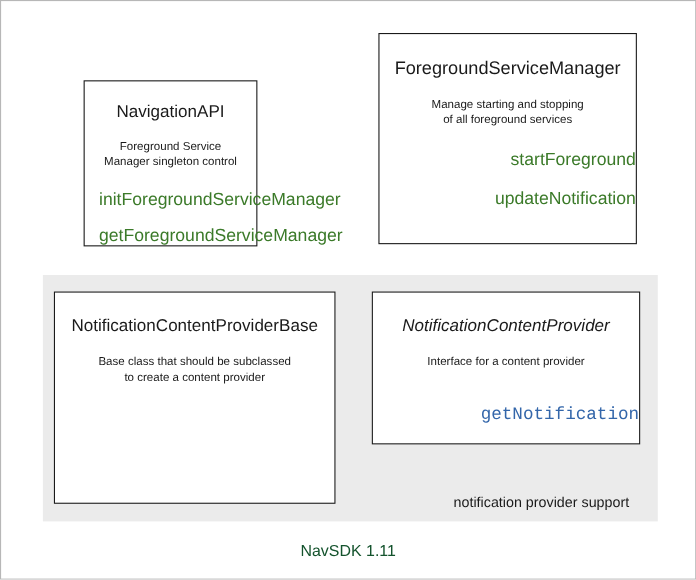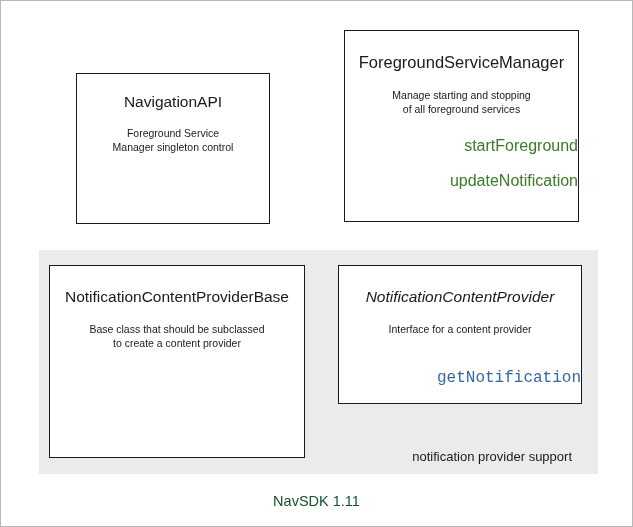--- a/index.html
+++ b/index.html
@@ -67,21 +67,21 @@
   .method {
     white-space: nowrap;
   }
   .m-green { color: #3b7a29; }
   .m-red   { color: #cc2222; }
   .m-blue  { color: #3366aa; font-family: Liberation Mono, monospace; }
   .m-note  { color: #808080; }
 
   
   #box-navigation-api {
-    left: 75px;  top: 72px;  width: 194px; height: 151px;
+    left: 75px;  top: 72px;  width: 158px; height: 151px;
   }
   #box-navigation-api .box-title { margin-top: 19px; }
   #box-navigation-api .box-desc  { margin-top: 14px; }
   #box-navigation-api .methods   { margin: 20px 0 0 13px; }
   #box-navigation-api .method    { margin-bottom: 17px; }
 
   #box-foreground-service-manager {
     left: 343px; top: 29px;  width: 235px; height: 192px;
   }
   #box-foreground-service-manager .box-title { margin-top: 22px; font-size: 16.5px; }
@@ -124,20 +124,28 @@
   <div class="group-panel">
     <div class="group-label">notification provider support</div>
   </div>
 
   <div class="box" id="box-navigation-api">
     <div class="box-title">NavigationAPI</div>
     <div class="box-desc">
       <div>Foreground Service</div>
       <div>Manager singleton control</div>
     </div>
+    <div class="methods">
+      <div class="method">
+        <span class="m-green">initForegroundServiceManager</span><span class="m-note"></span>
+      </div>
+      <div class="method">
+        <span class="m-green">getForegroundServiceManager</span><span class="m-note"></span>
+      </div>
+    </div>
   </div>
 
   <div class="box" id="box-foreground-service-manager">
     <div class="box-title">ForegroundServiceManager</div>
     <div class="box-desc">
       <div>Manage starting and stopping</div>
       <div>of all foreground services</div>
     </div>
     <div class="methods">
       <div class="method">

